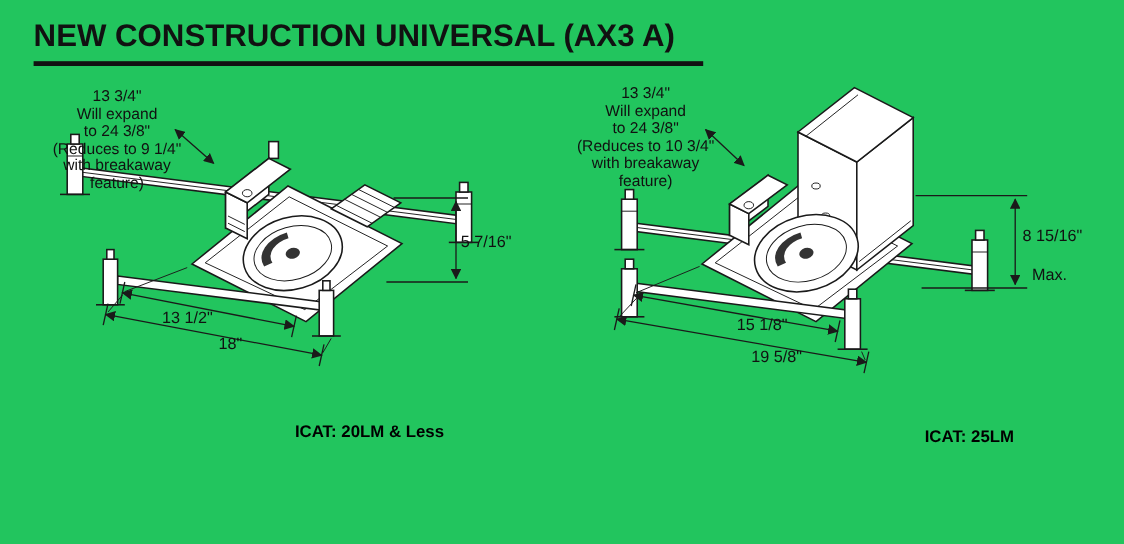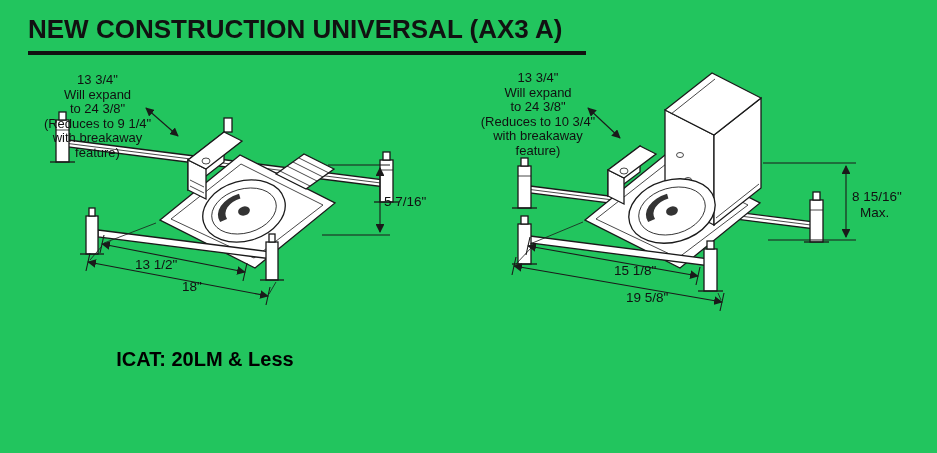--- a/index.html
+++ b/index.html
@@ -3,21 +3,21 @@
 <meta charset="utf-8">
 <style>
   *{margin:0;padding:0;box-sizing:border-box}
   html,body{background:#fff}
   body{font-family:"Liberation Sans","DejaVu Sans",sans-serif;color:#111}
   .page{position:relative;width:937px;height:453px;background:#22c55e;overflow:hidden}
   .title-wrap{position:absolute;left:28px;top:14px;width:558px;border-bottom:4px solid #111;padding-bottom:6px}
   .title{font-size:26px;font-weight:bold;color:#111;white-space:nowrap;font-family:"Liberation Sans",sans-serif}
   .note{position:absolute;text-align:center;font-size:13px;line-height:14.5px;color:#111}
   .dim-label{position:absolute;font-size:13.5px;white-space:nowrap;color:#111}
-  .caption{position:absolute;text-align:center;font-weight:bold;font-size:20px;line-height:21px;color:#000}
+  .caption{position:absolute;text-align:right;font-weight:bold;font-size:14px;line-height:21px;color:#000}
   .drawing{position:absolute}
   .s{stroke:#1a1a1a;fill:none;stroke-width:1.3}
   .sw{stroke:#1a1a1a;fill:#fff;stroke-width:1.3}
   .thin{stroke:#1a1a1a;fill:none;stroke-width:0.8}
   .dim{stroke:#1a1a1a;fill:none;stroke-width:1.1}
 </style>
 </head>
 <body>
 
 <div class="page">
@@ -228,18 +228,21 @@
   <div class="note" style="left:468px;top:71px;width:140px">
     <div>13 3/4"</div>
     <div>Will expand</div>
     <div>to 24 3/8"</div>
     <div>(Reduces to 10 3/4"</div>
     <div>with breakaway</div>
     <div>feature)</div>
   </div>
 
   <div class="dim-label" style="left:852px;top:189px">8 15/16"</div>
-  <div class="dim-label" style="left:860px;top:205px">Max.</div>
+  <div class="dim-label" style="left:860px;top:221px">Max.</div>
   <div class="dim-label" style="left:614px;top:263px">15 1/8"</div>
   <div class="dim-label" style="left:626px;top:290px">19 5/8"</div>
 
+  <div class="caption" style="left:555px;top:353px;width:290px">
+    <div>ICAT: 25LM</div>
+  </div>
 
 </div>
 
 </body></html>

